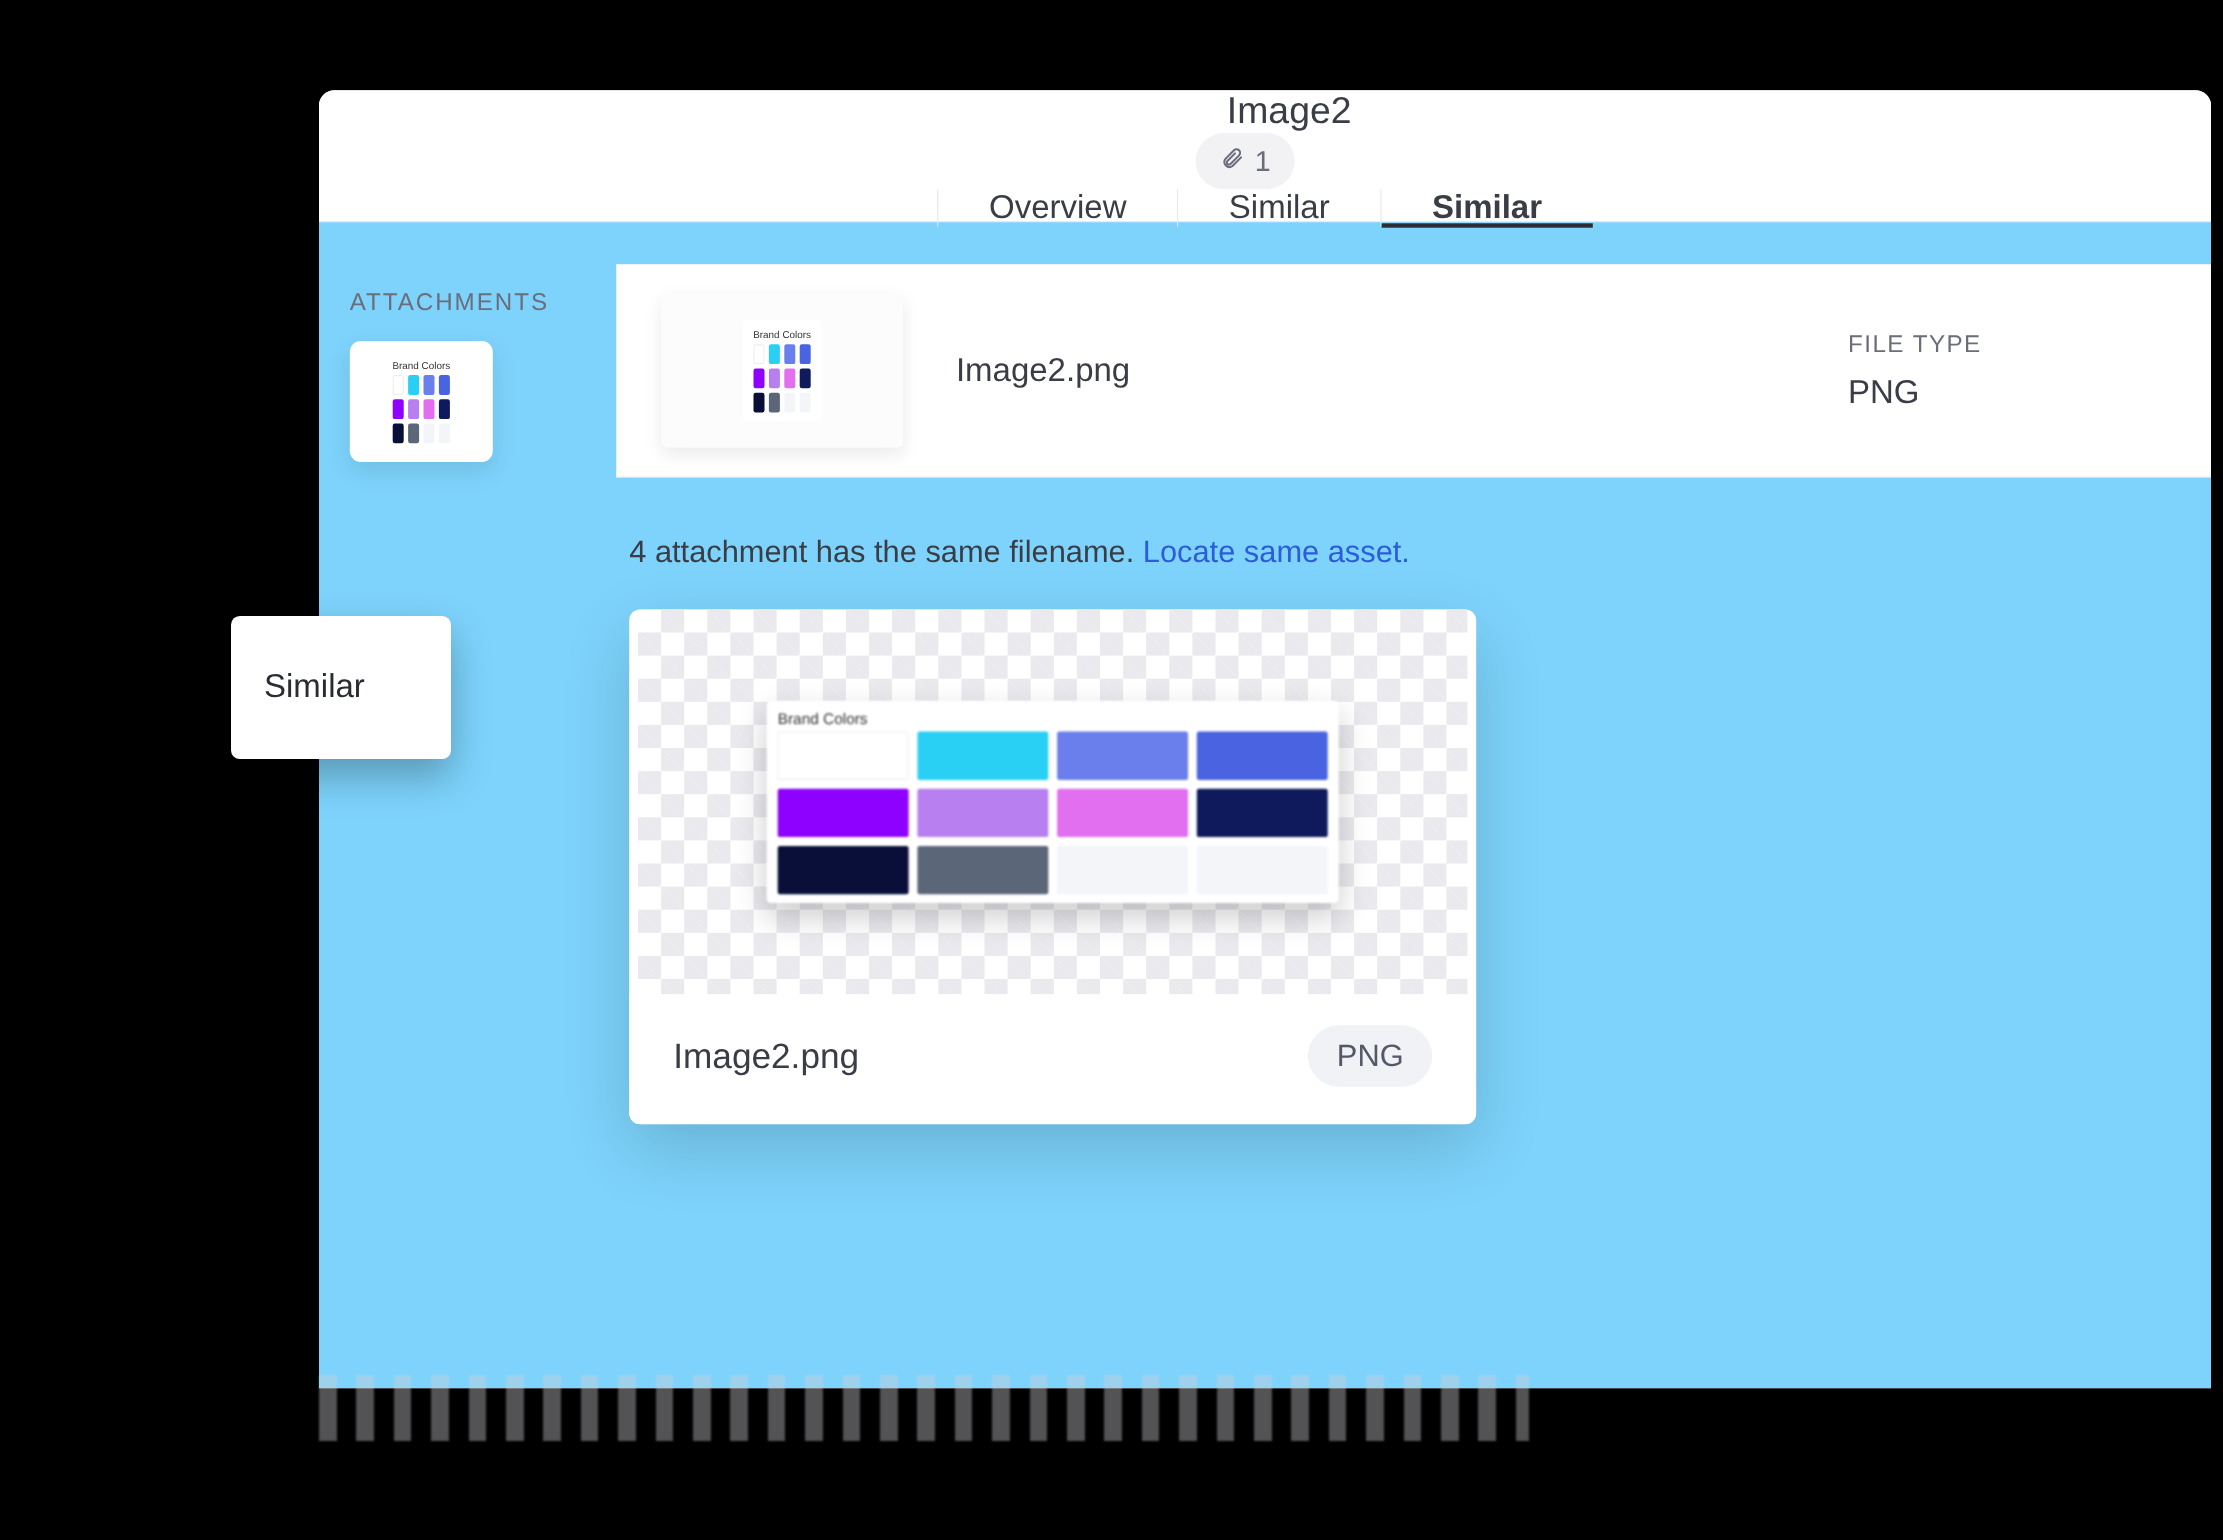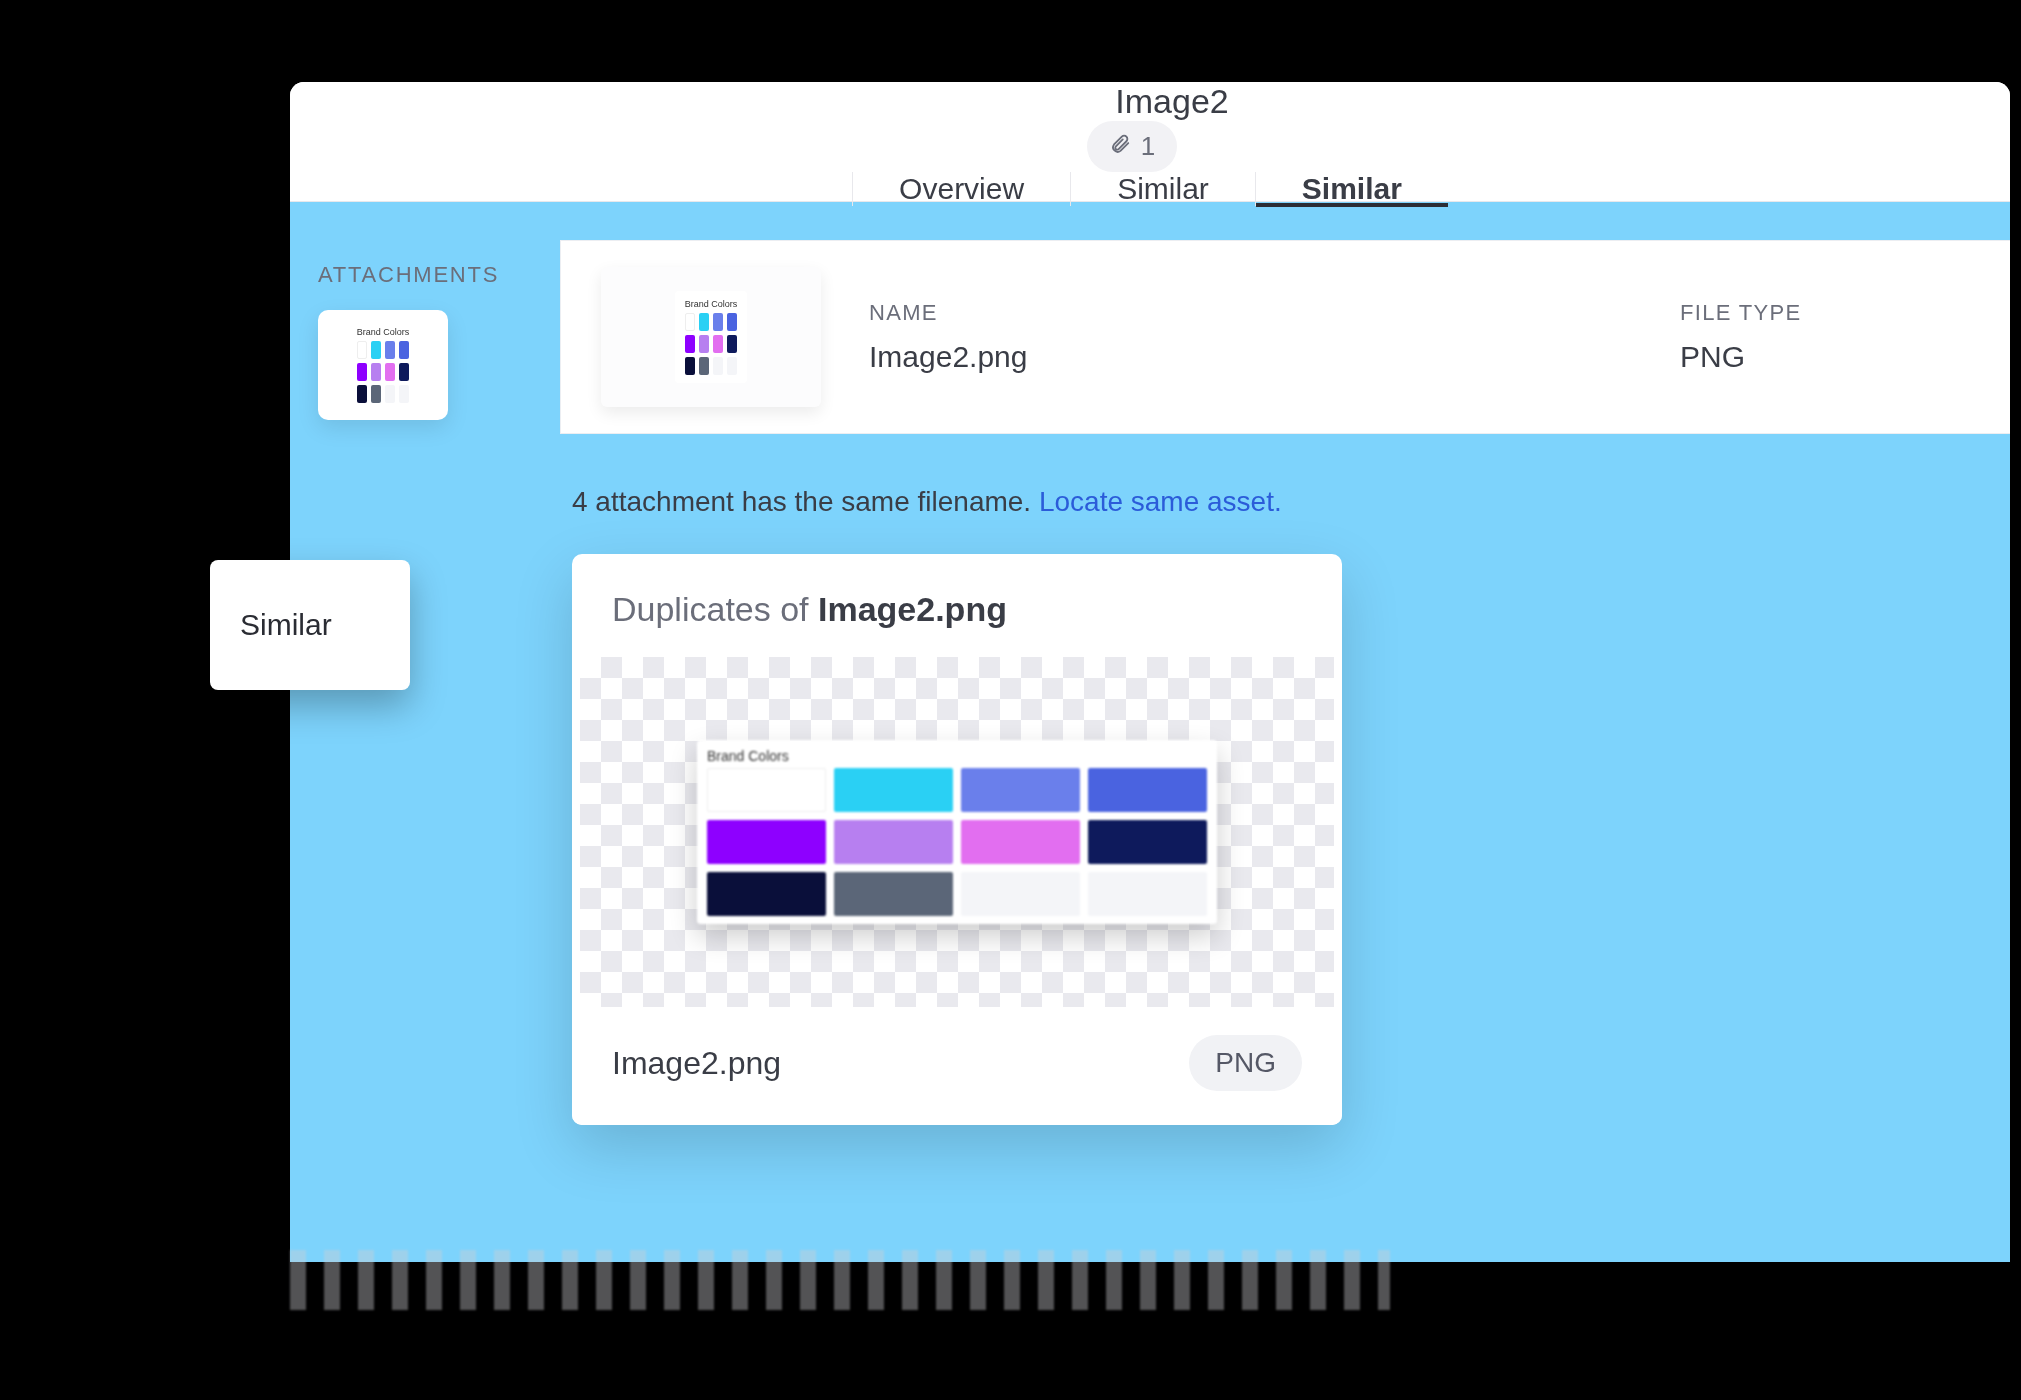--- a/index.html
+++ b/index.html
@@ -198,37 +198,33 @@
                   <div class="sw c6"></div>
                   <div class="sw c7"></div>
                 <div class="sw c8"></div>
                   <div class="sw c9"></div>
                   <div class="sw c10"></div>
                   <div class="sw c10"></div>
               </div>
             </div>
           </div>
           <div class="col-name">
-            <div class="col-label">NAME</div>
             <div class="col-value">Image2.png</div>
           </div>
           <div class="col-type">
             <div class="col-label">FILE TYPE</div>
             <div class="col-value">PNG</div>
           </div>
         </div>
 
         <div class="msg">
           <span>4 attachment has the same filename. </span><a>Locate same asset.</a>
         </div>
 
         <div class="dup">
-          <div class="dup-title">
-            <span>Duplicates of </span><strong>Image2.png</strong>
-          </div>
           <div class="dup-preview">
             <div class="palette big">
               <div class="pal-title">Brand Colors</div>
               <div class="pal-grid">
                 <div class="sw" style="background:#fff;border:1px solid #eee"></div>
                   <div class="sw c1"></div>
                   <div class="sw c2"></div>
                   <div class="sw c3"></div>
                 <div class="sw c4"></div>
                   <div class="sw c5"></div>

